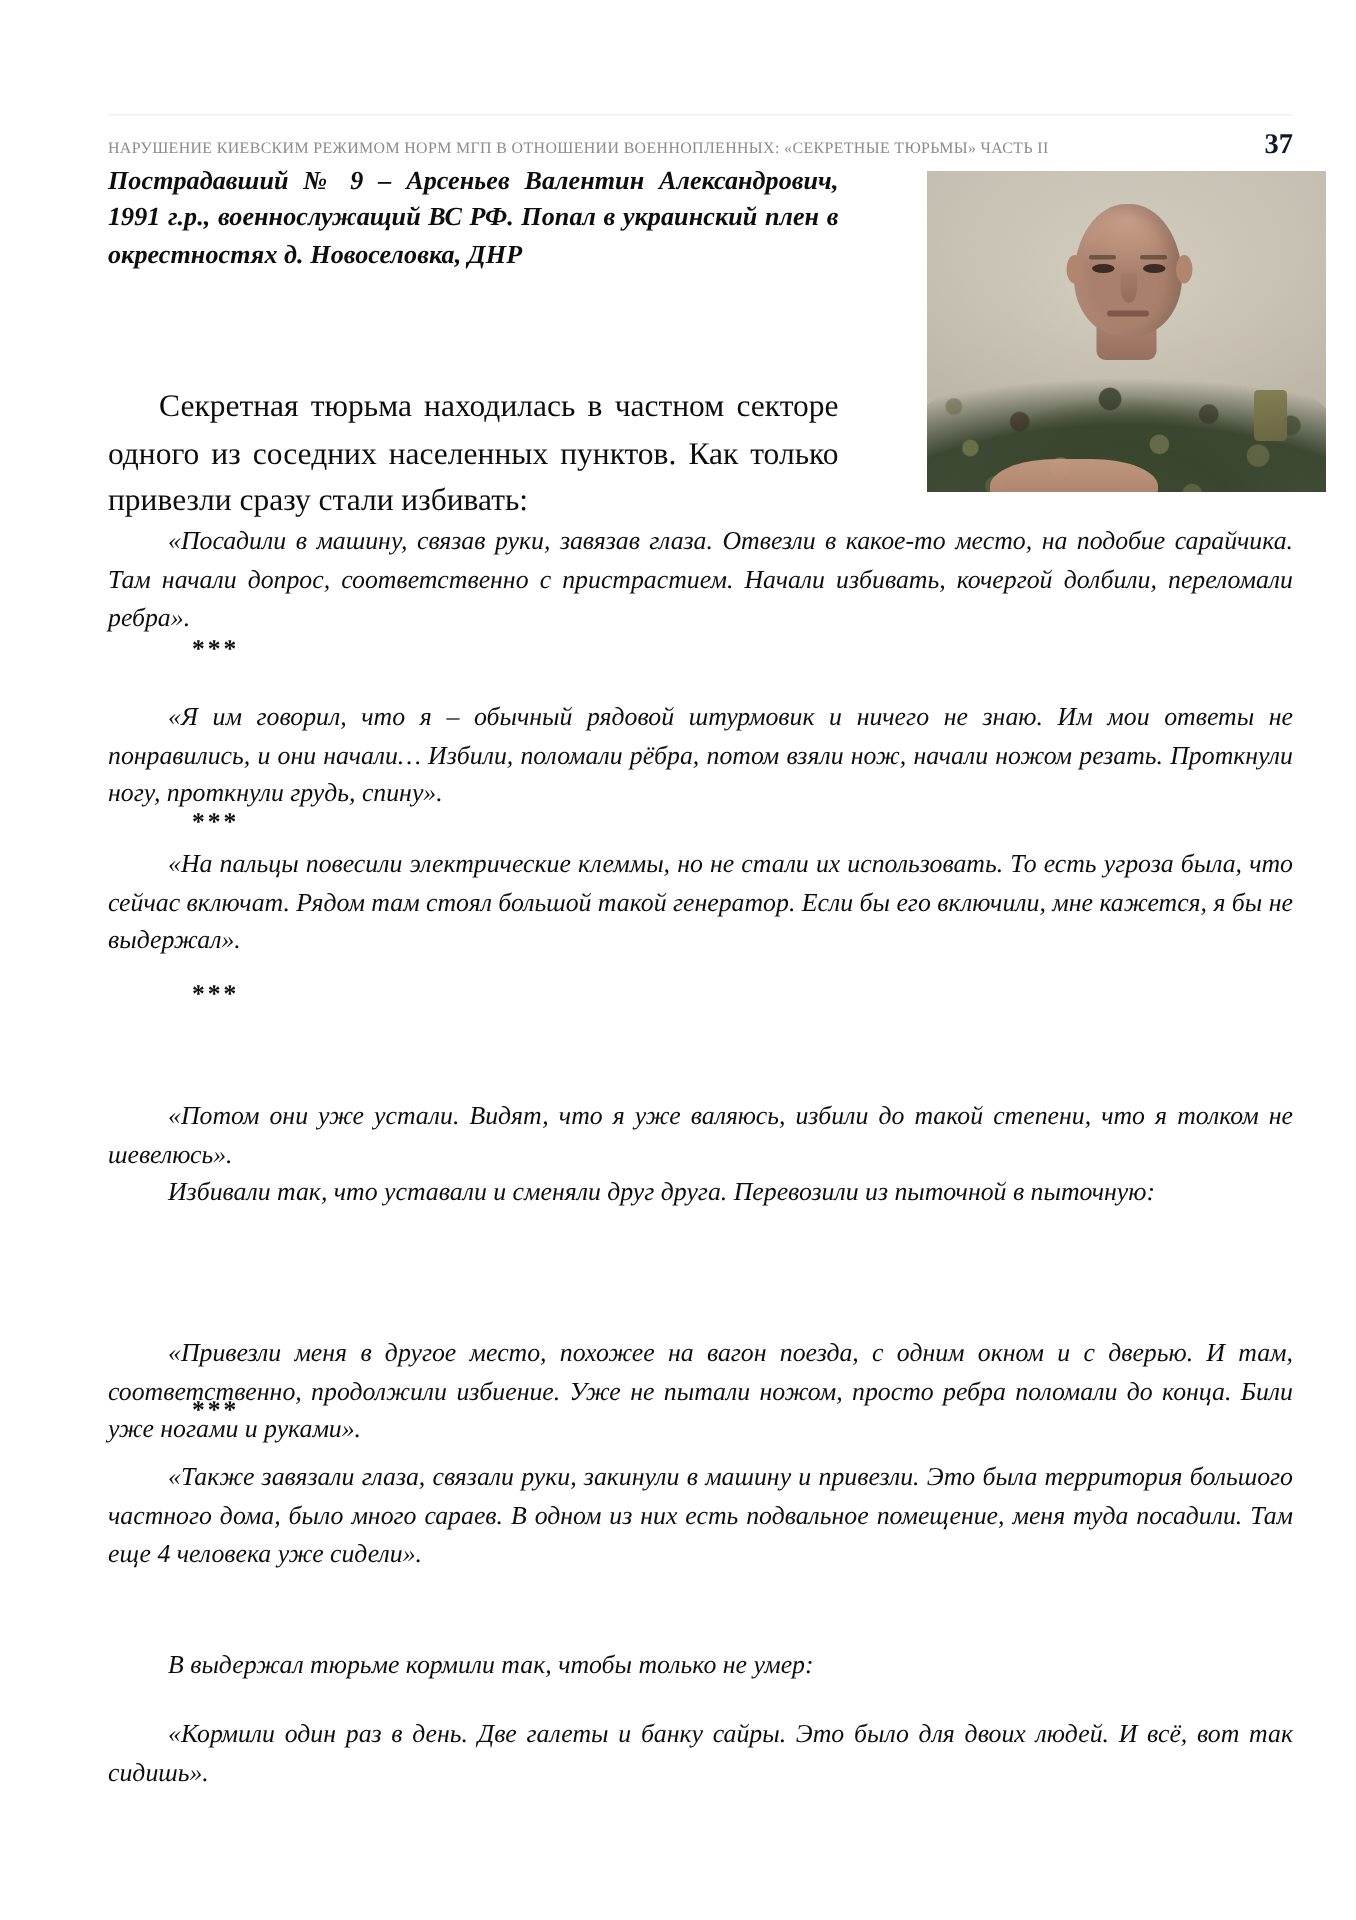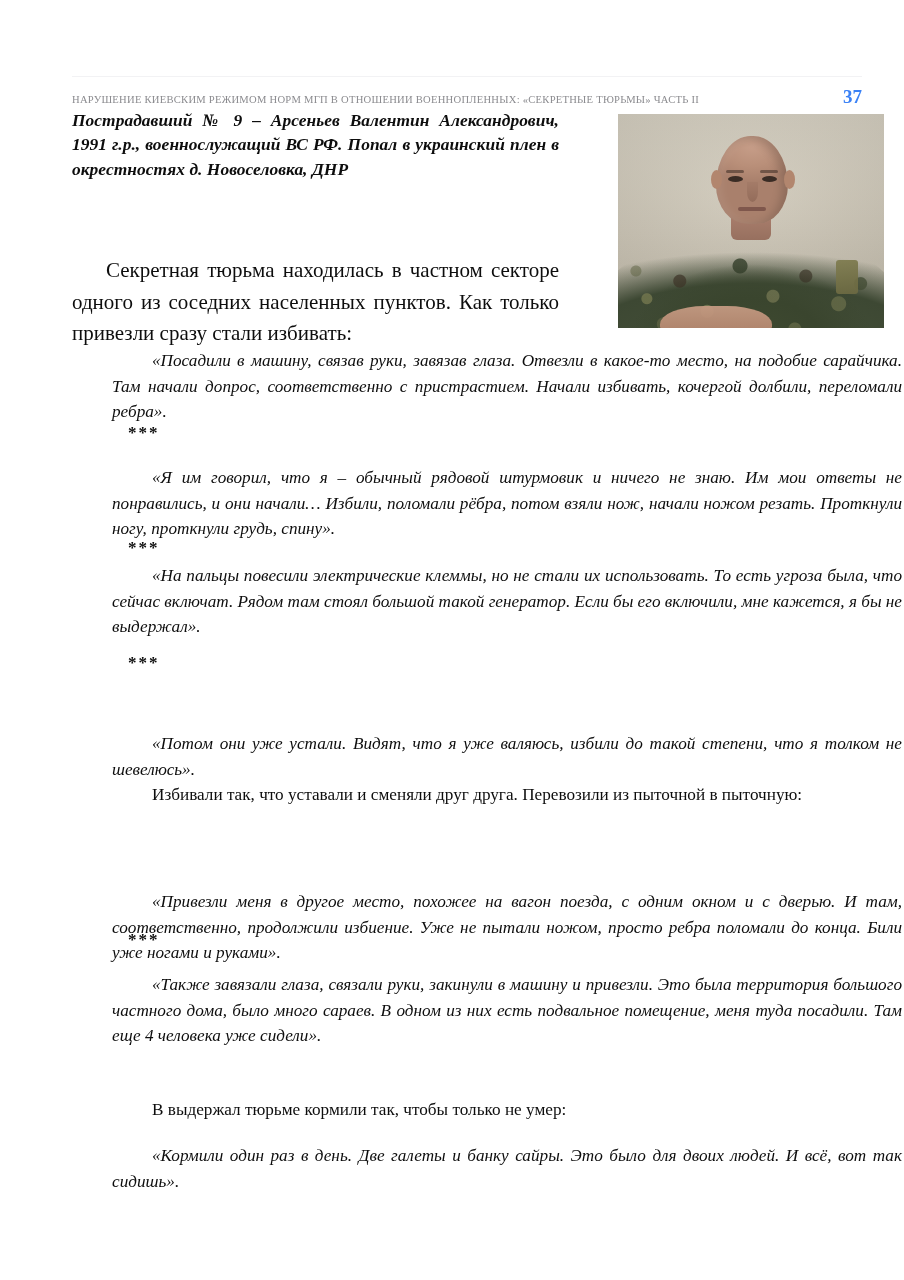--- a/index.html
+++ b/index.html
@@ -44,21 +44,21 @@
     letter-spacing: 0.25px;
     color: #8b8b8f;
     text-transform: uppercase;
     white-space: nowrap;
     line-height: 1.1;
   }
   .running-header-pageno {
     font-family: "Liberation Serif", "DejaVu Serif", serif;
     font-size: 19px;
     font-weight: 700;
-    color: #3b82f6;
+    color: #0f172a;
     line-height: 1;
     padding-left: 14px;
   }
   .header-rule {
     position: absolute;
     left: 72px;
     top: 76px;
     width: 790px;
     height: 1px;
     background: #f2f2f4;
@@ -236,28 +236,28 @@
   .intro-para { top: 234px; }
 
   .body-col-full {
     position: absolute;
     left: 72px;
     width: 790px;
     font-size: 17.2px;
     line-height: 1.48;
     text-align: justify;
     text-justify: inter-word;
-    margin-left: 40px;
   }
   .quote {
     font-style: italic;
     text-indent: 40px;
   }
   .plain {
     text-indent: 40px;
+    font-style: italic;
   }
   .stars {
     position: absolute;
     left: 72px;
     width: 790px;
     font-weight: 700;
     font-size: 17px;
     letter-spacing: 2px;
     text-indent: 56px;
     line-height: 1;

